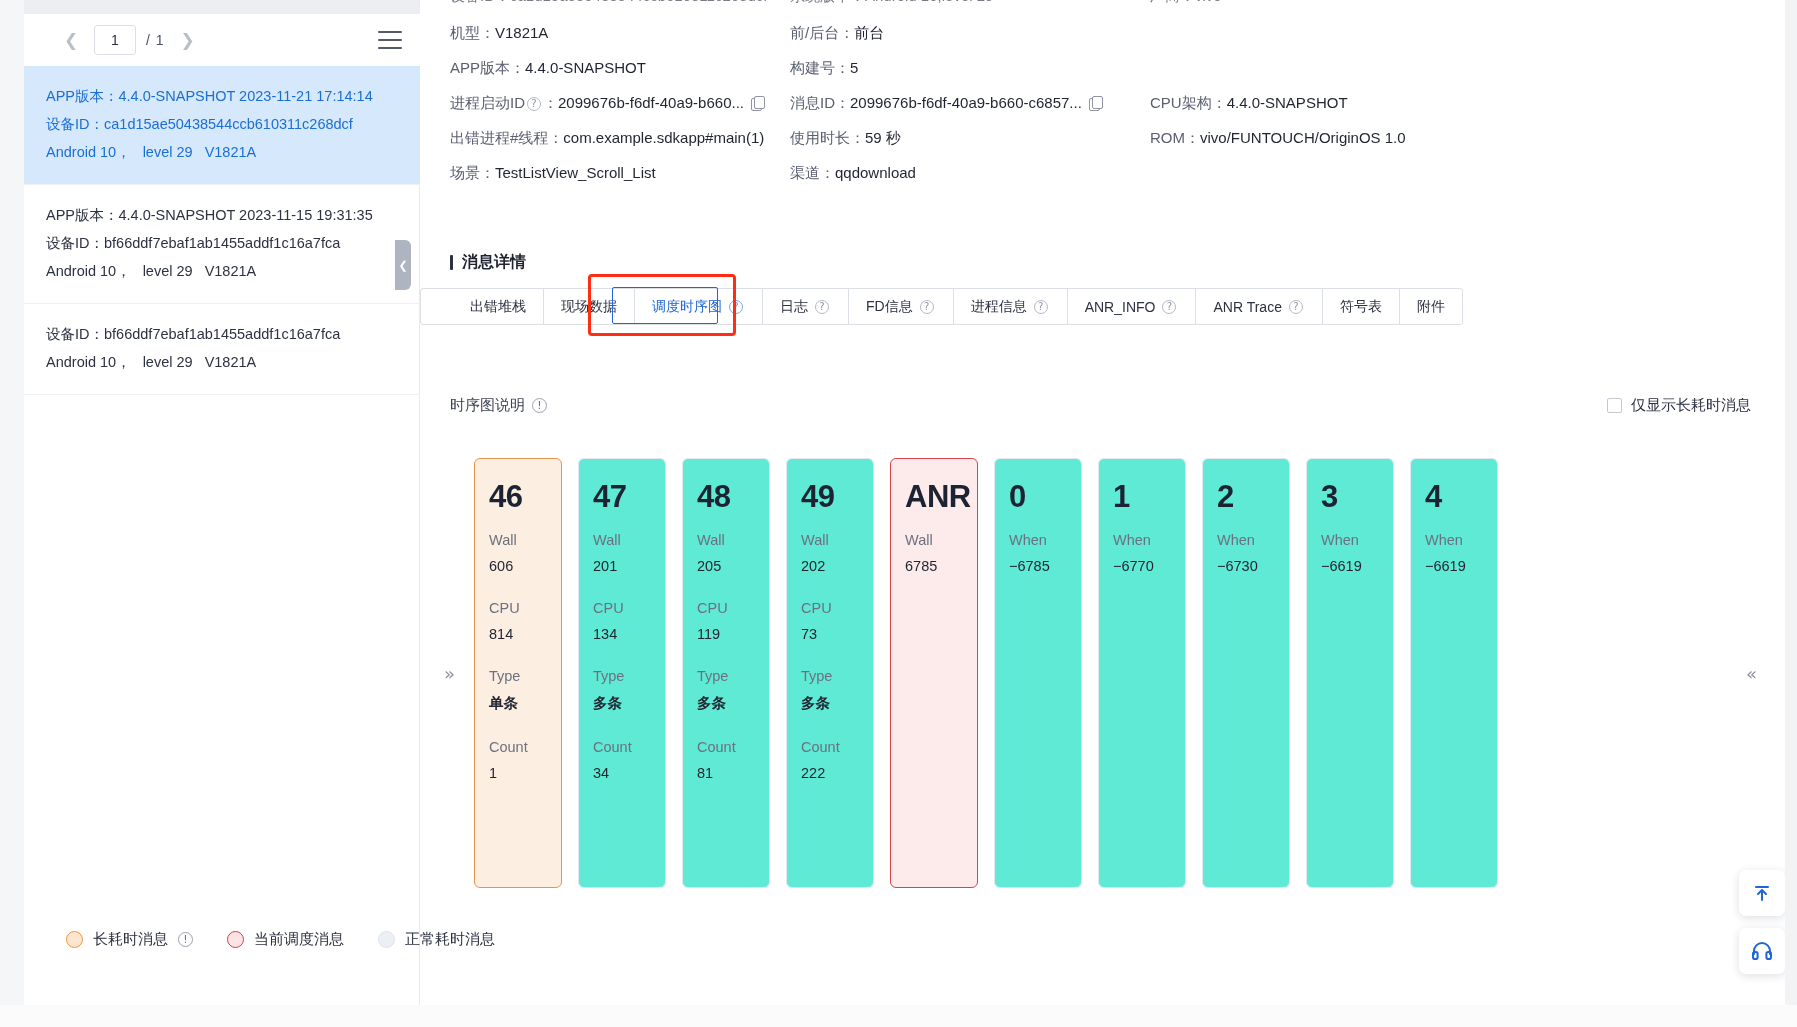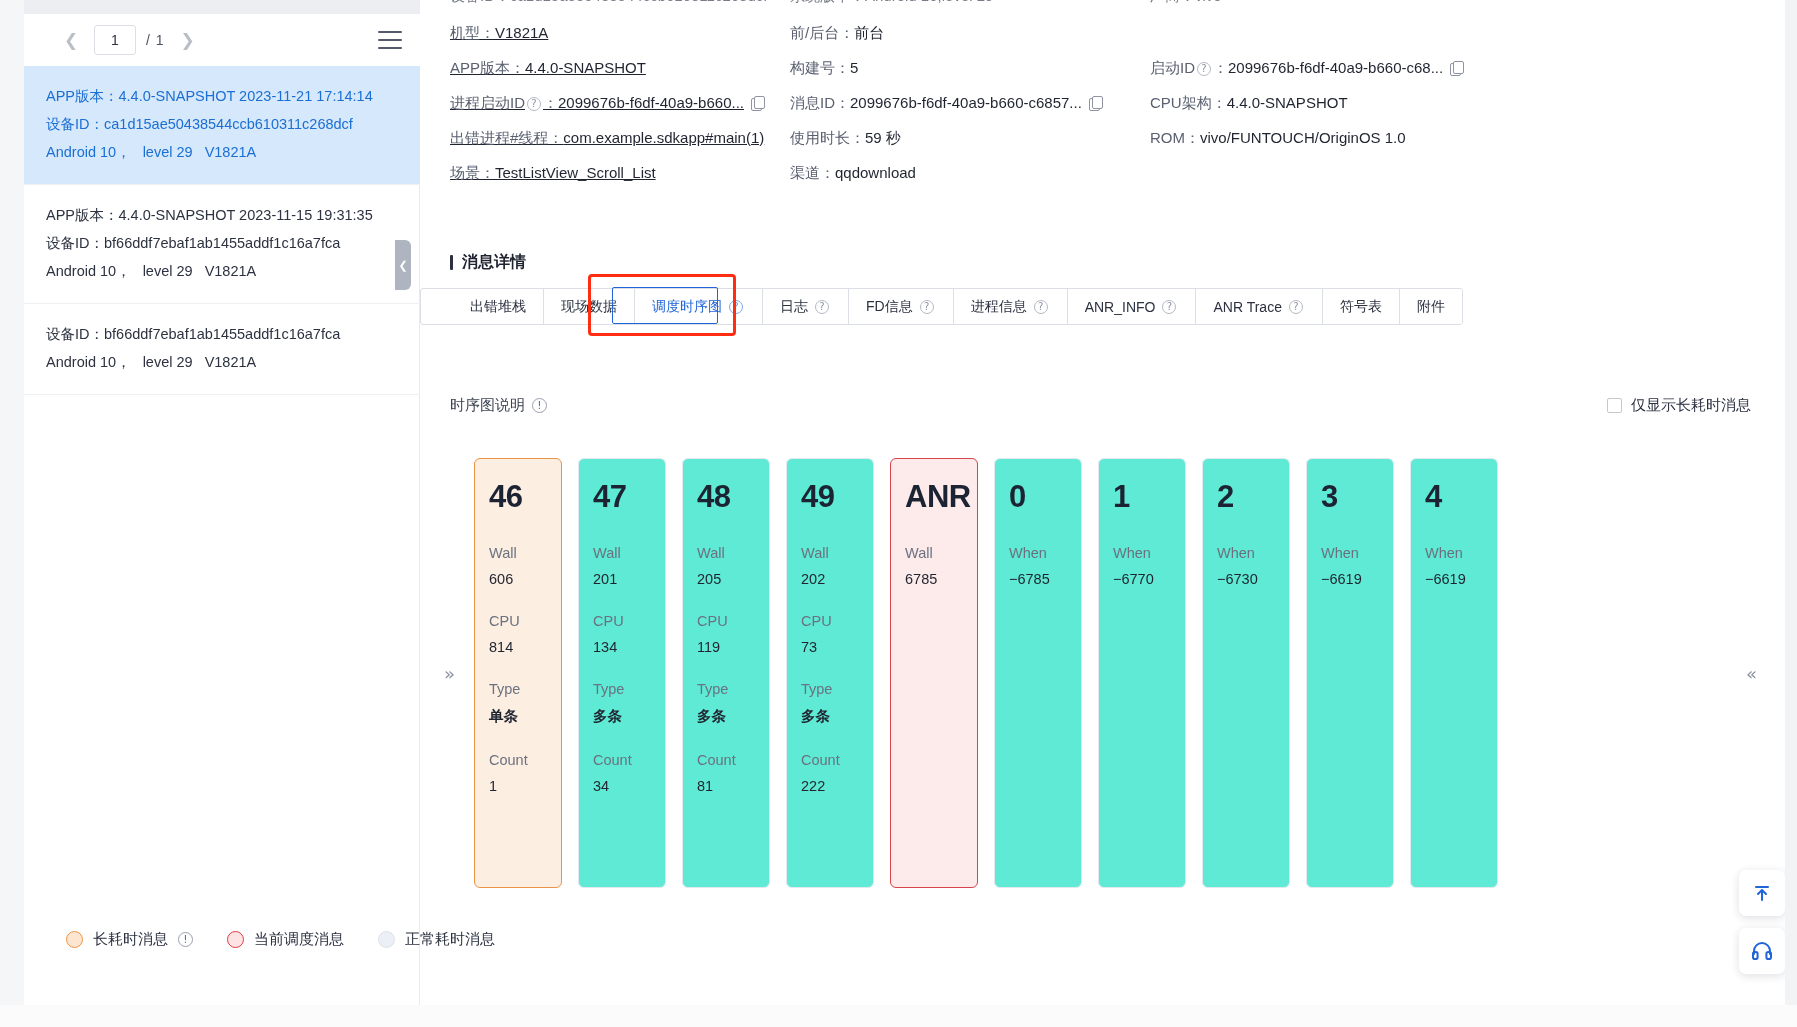--- a/index.html
+++ b/index.html
@@ -81,21 +81,21 @@
   .meta-cut-row > div { }
   .mc1 { width: 340px; }
   .mc2 { width: 360px; }
 
   .meta {
     position: absolute; left: 0; top: 16px; width: 100%;
     padding: 0 30px 0 30px;
   }
   .meta-row { display: flex; height: 35px; align-items: center; }
   .mcol { font-size: 15px; color: #1f2430; white-space: nowrap; }
-  .mcol.c1 { width: 340px; text-decoration: underline; }
+  .mcol.c1 { width: 340px; }
   .mcol.c2 { width: 360px; }
   .mcol.c3 { flex: 1; }
   .mlabel { color: #5a6070; }
   .mval { color: #1f2430; }
   .qmark {
     display: inline-flex; width: 14px; height: 14px; border: 1px solid #b4b9c4;
     border-radius: 50%; align-items: center; justify-content: center;
     font-size: 10px; color: #8d93a1; line-height: 1; margin: 0 2px; vertical-align: 1px;
     font-family: "DejaVu Sans", sans-serif;
   }
@@ -178,21 +178,21 @@
   .cards { display: flex; gap: 16px; height: 430px; }
   .card {
     flex: 0 0 88px; width: 88px; height: 430px; border-radius: 6px;
     background: #5eead4; border: 1px solid #e3e7ee;
     padding: 22px 0 0 14px;
   }
   .card.long { background: #fdeee2; border: 1px solid #eb9448; }
   .card.anr  { background: #fdeaea; border: 1px solid #d9434b; }
   .card-id {
     font-size: 31px; font-weight: bold; color: #1c2333; line-height: 1;
-    margin-bottom: 33px; letter-spacing: -0.5px;
+    margin-bottom: 20px; letter-spacing: -0.5px;
   }
   .f-label { font-size: 14.5px; color: #6b7181; margin-bottom: 10px; }
   .f-value { font-size: 14.5px; color: #1f2430; margin-bottom: 26px; }
   .f-value.bold { font-weight: bold; }
   .collapse-right {
     position:absolute; right: 22px; top: 50%; transform: translateY(-50%);
     color: #8b91a0; font-size: 18px; cursor:pointer; font-family:"DejaVu Sans",sans-serif;
   }
 
   
@@ -304,23 +304,20 @@
           <span class="mlabel">前/后台：</span><span class="mval">前台</span>
         </div>
       </div>
 
       <div class="meta-row">
         <div class="mcol c1">
           <span class="mlabel">APP版本：</span><span class="mval">4.4.0-SNAPSHOT</span>
         </div>
         <div class="mcol c2">
           <span class="mlabel">构建号：</span><span class="mval">5</span>
-        </div>
-        <div class="mcol c3">
-          <span class="mlabel">启动ID</span><span class="qmark">?</span><span class="mlabel">：</span><span class="mval">2099676b-f6df-40a9-b660-c68...</span><span class="copy-ic"></span>
         </div>
       </div>
 
       <div class="meta-row">
         <div class="mcol c1">
           <span class="mlabel">进程启动ID</span><span class="qmark">?</span><span class="mlabel">：</span><span class="mval">2099676b-f6df-40a9-b660...</span><span class="copy-ic"></span>
         </div>
         <div class="mcol c2">
           <span class="mlabel">消息ID：</span><span class="mval">2099676b-f6df-40a9-b660-c6857...</span><span class="copy-ic"></span>
         </div>

